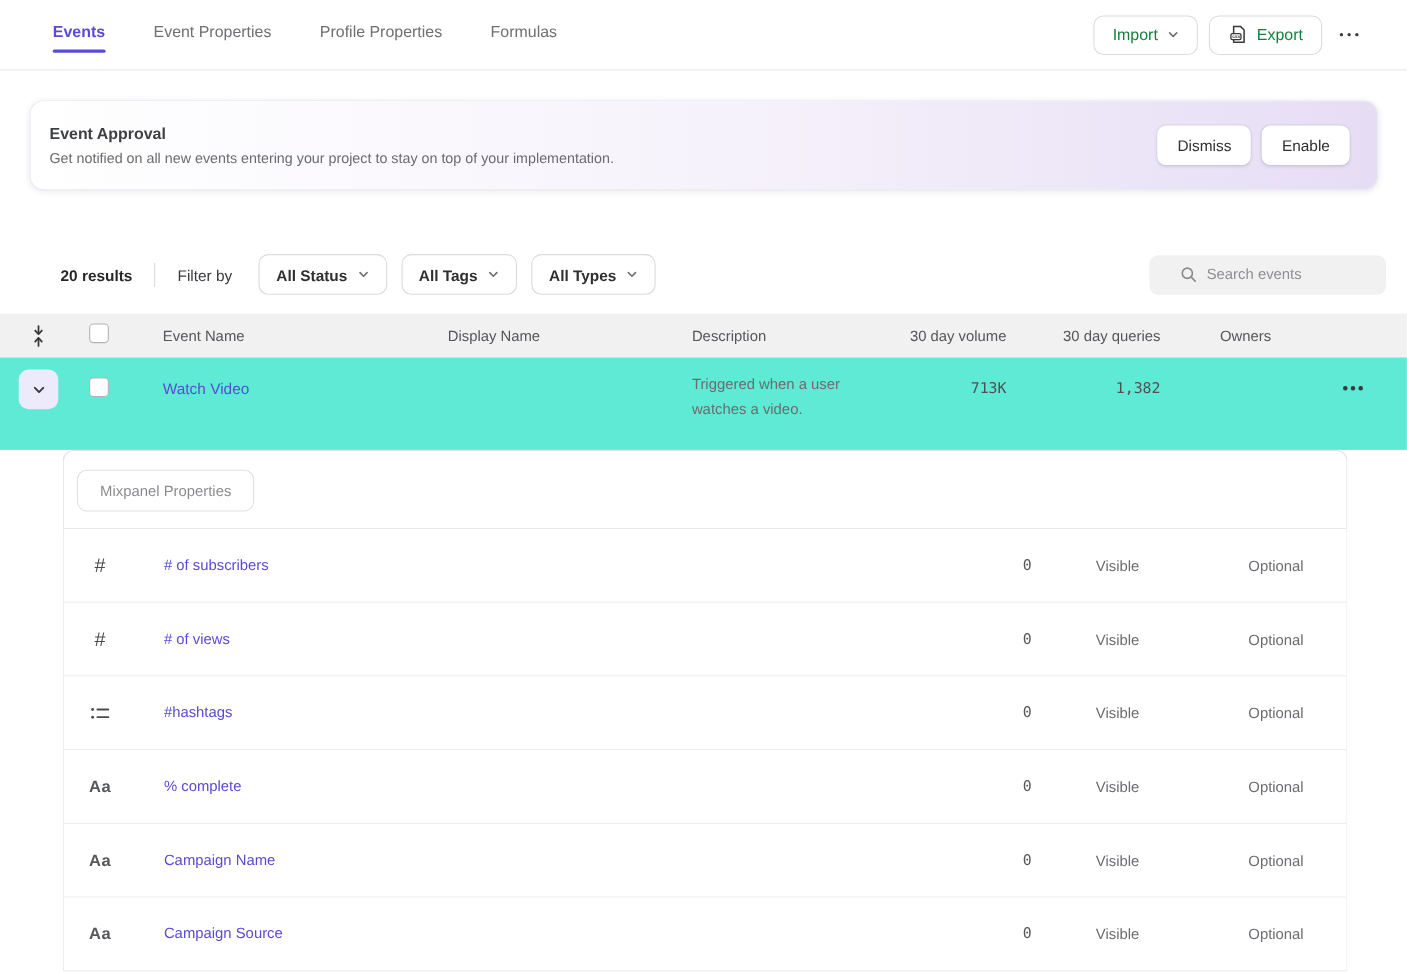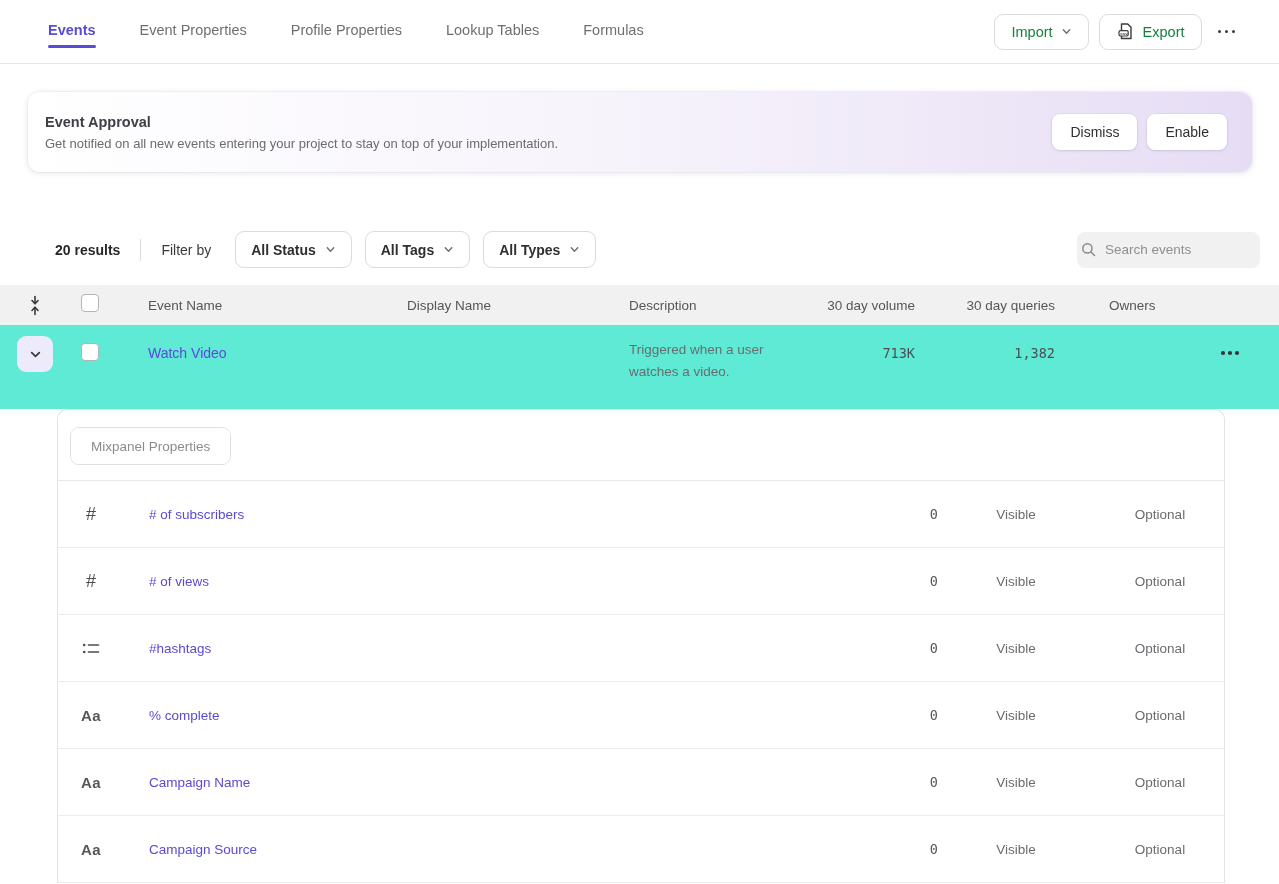--- a/index.html
+++ b/index.html
@@ -33,22 +33,22 @@
     box-shadow:0 1px 3px rgba(0,0,0,.10), 0 0 0 1px rgba(0,0,0,.03); }
 
   
   .filter-row { margin:59px 19px 0 55px; display:flex; align-items:center; height:37px; }
   .results { font-size:14px; font-weight:700; color:#28282a; }
   .vdivider { width:1px; height:22px; background:#dddde0; margin:0 20px; }
   .filter-by { font-size:14px; font-weight:500; color:#3a3a3e; margin-right:24px; }
   .dd { display:inline-flex; align-items:center; gap:9px; height:37px; padding:0 15px; border:1px solid #dbdbde;
     border-radius:9px; background:#fff; font-size:14px; font-weight:700; color:#2f2f31; cursor:pointer;
     margin-right:13px; font-family:inherit; }
-  .search { margin-left:auto; width:183px; height:36px; background:#f1f1f2; border-radius:8px; display:flex;
-    align-items:center; padding:0 4px; gap:9px; }
+  .search { margin-left:auto; width:215px; height:36px; background:#f1f1f2; border-radius:8px; display:flex;
+    align-items:center; padding:0 28px; gap:9px; }
   .search svg { flex:0 0 auto; }
   .search input { border:none; outline:none; background:transparent; font-size:13.5px; color:#3a3a3e; width:100%;
     font-family:inherit; }
   .search input::placeholder { color:#8e8f93; }
 
   
   .grid-cols { display:grid; grid-template-columns:70px 60px 259px 222px 200px 110px 140px 120px 1fr; }
   .tbl-head { margin-top:17px; height:40px; background:#f1f1f2; align-items:center; }
   .tbl-head .h { font-size:13.5px; font-weight:500; color:#55565a; }
   .pl18 { padding-left:18px; }
@@ -98,24 +98,20 @@
       </a>
     <a class="tab">
       <span>Event Properties</span>
       <span class="underline"></span>
       </a>
     <a class="tab">
       <span>Profile Properties</span>
       <span class="underline"></span>
       </a>
     <a class="tab">
-      <span>Lookup Tables</span>
-      <span class="underline"></span>
-      </a>
-    <a class="tab">
       <span>Formulas</span>
       <span class="underline"></span>
       </a>
   </div>
   <div class="nav-right">
     <button class="btn">
       <span>Import</span>
       <span class="chev">
         <svg width="11" height="11" viewBox="0 0 12 12">
             <path d="M2.5 4.2 L6 7.8 L9.5 4.2" fill="none" stroke="currentColor" stroke-width="1.6" stroke-linecap="round" stroke-linejoin="round"></path>

